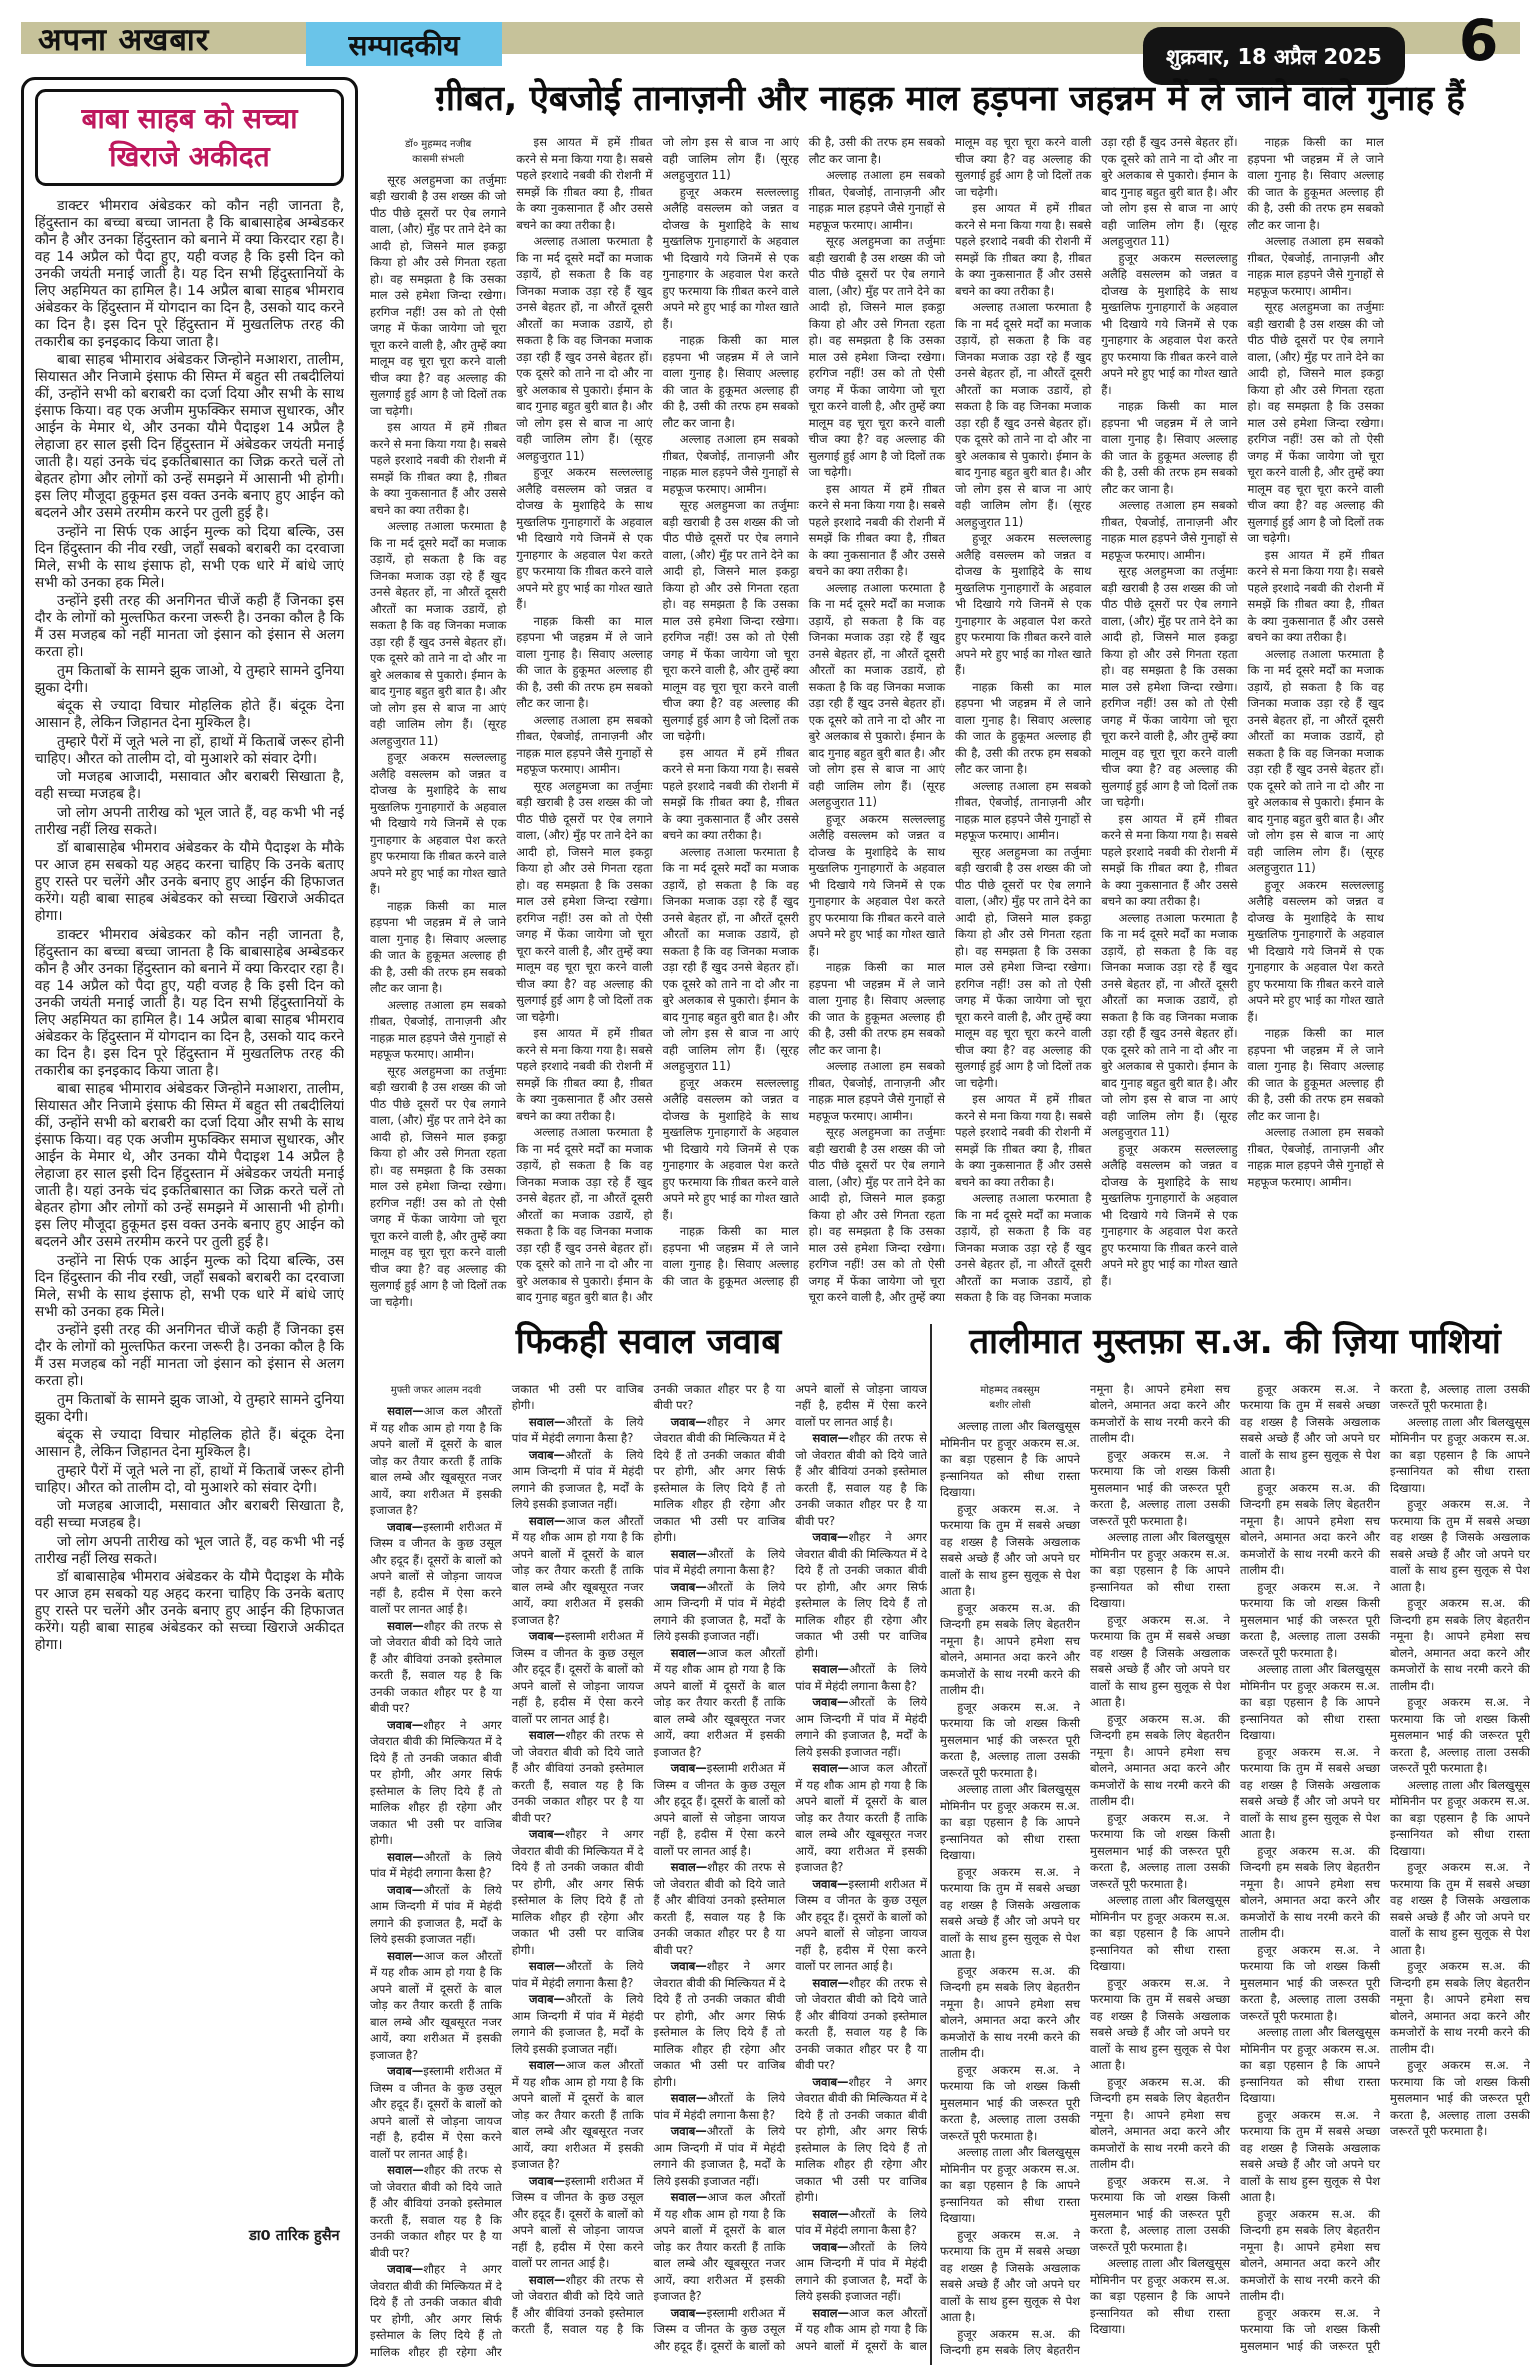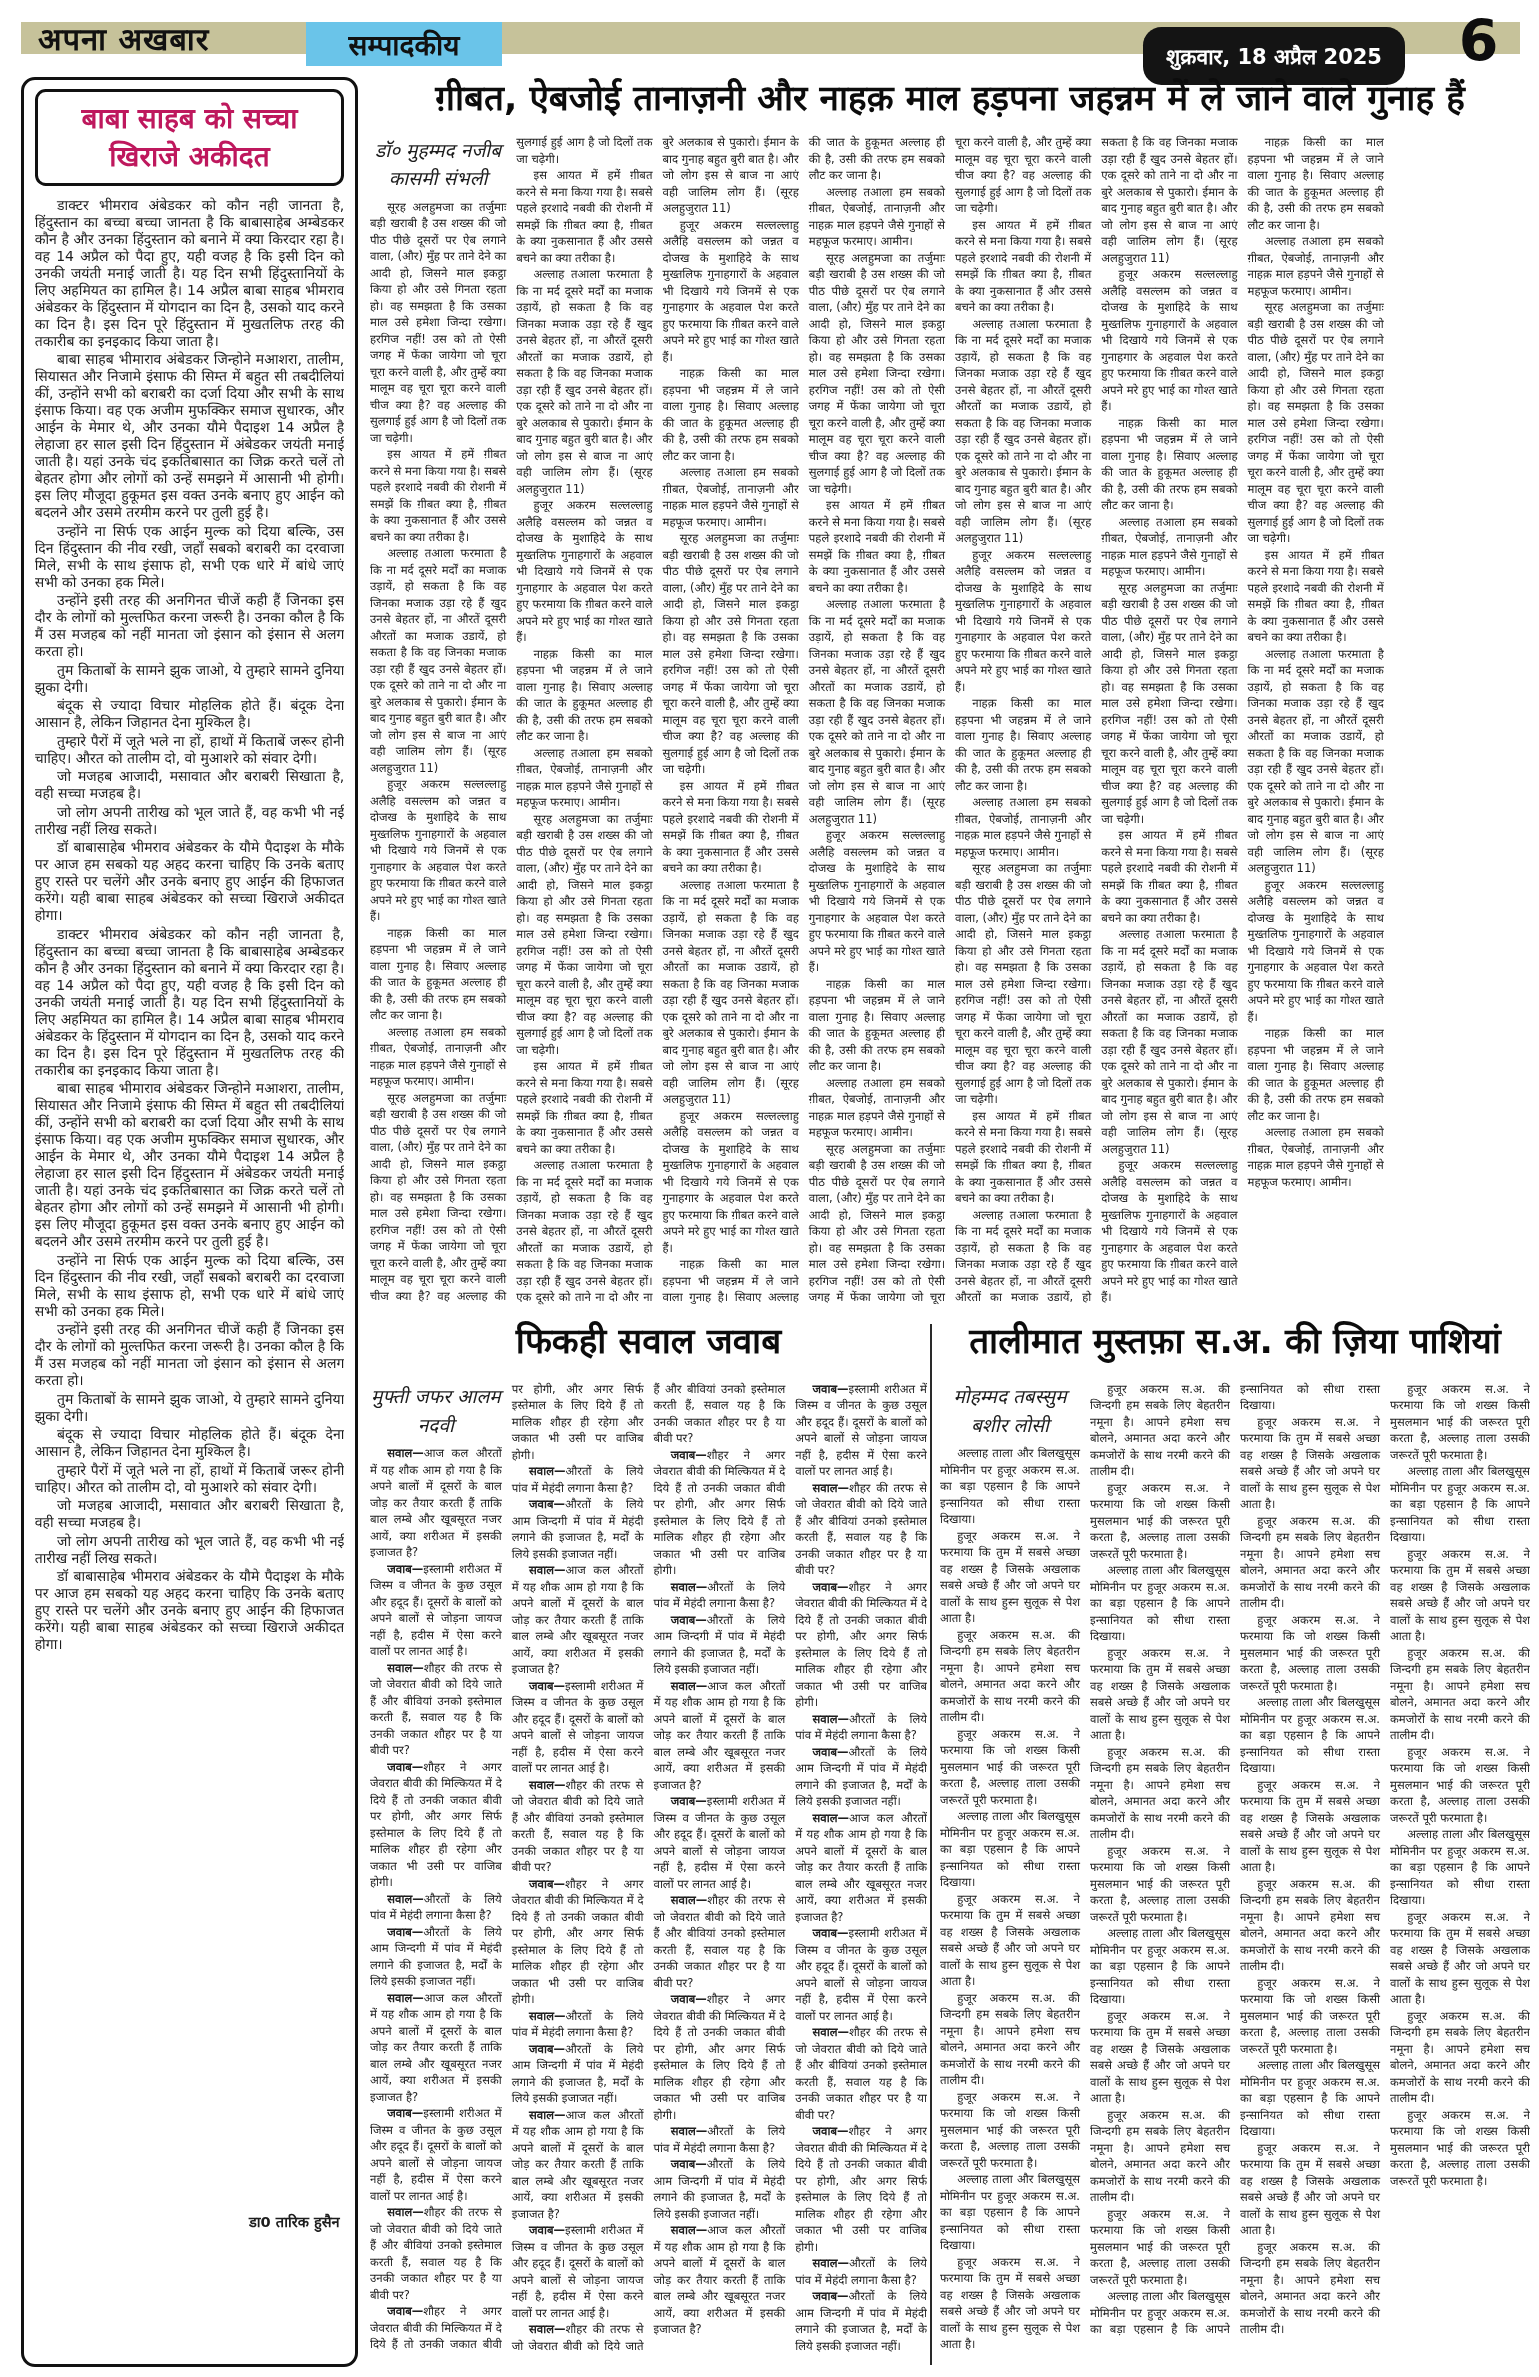--- a/index.html
+++ b/index.html
@@ -41,36 +41,36 @@
     padding:9.2px 10.7px 10.7px 10.7px;overflow:hidden;background:#fff;
   }
   .editorial-title-box{
     border:3.1px solid #111;border-radius:10.7px;
     padding:7.7px 4.6px;text-align:center;margin-bottom:10.7px;
   }
   .editorial-title-box div{font-weight:bold;font-size:28px;line-height:1.35;color:#be185d;}
   .editorial-body{font-size:14px;line-height:17px;text-align:justify;height:2009px;overflow:hidden;}
   .editorial-body p{margin:0 0 1.5px 0;text-indent:1.6em;}
   .editorial-sign{
-    text-align:right;font-weight:bold;font-size:14.6px;margin-top:5px;padding-right:4.6px;
+    text-align:right;font-weight:bold;font-size:14.6px;margin-top:18px;padding-right:4.6px;
   }
 
   
   .main-article{position:absolute;left:370px;top:77px;width:1160px;}
   .main-headline{
     font-weight:bold;font-size:35px;line-height:1.2;color:#0c0c0c;
     text-align:center;white-space:nowrap;overflow:hidden;height:51px;
   }
   .main-body{
     margin-top:6.1px;height:1181px;overflow:hidden;
     column-count:8;column-gap:10px;column-fill:auto;
     font-size:11.5px;line-height:16.5px;text-align:justify;
   }
   .main-body p,.article-body p{margin:0;text-indent:1.5em;}
-  .byline{text-align:center;margin:1.5px 0 6.1px 0;font-size:19px;line-height:1.5;text-indent:0;font-style:italic;}
+  .byline{text-align:center;margin:1.5px 0 6.1px 0;font-size:10px;line-height:1.5;text-indent:0;}
   .byline div{text-indent:0;}
 
   
   .fiqh-article{position:absolute;left:370px;top:1321px;width:557px;}
   .taleemat-article{position:absolute;left:940px;top:1321px;width:590px;}
   .sub-headline{
     font-weight:bold;font-size:35px;line-height:1.15;color:#0c0c0c;
     text-align:center;white-space:nowrap;overflow:hidden;height:55px;
   }
   .article-body{

